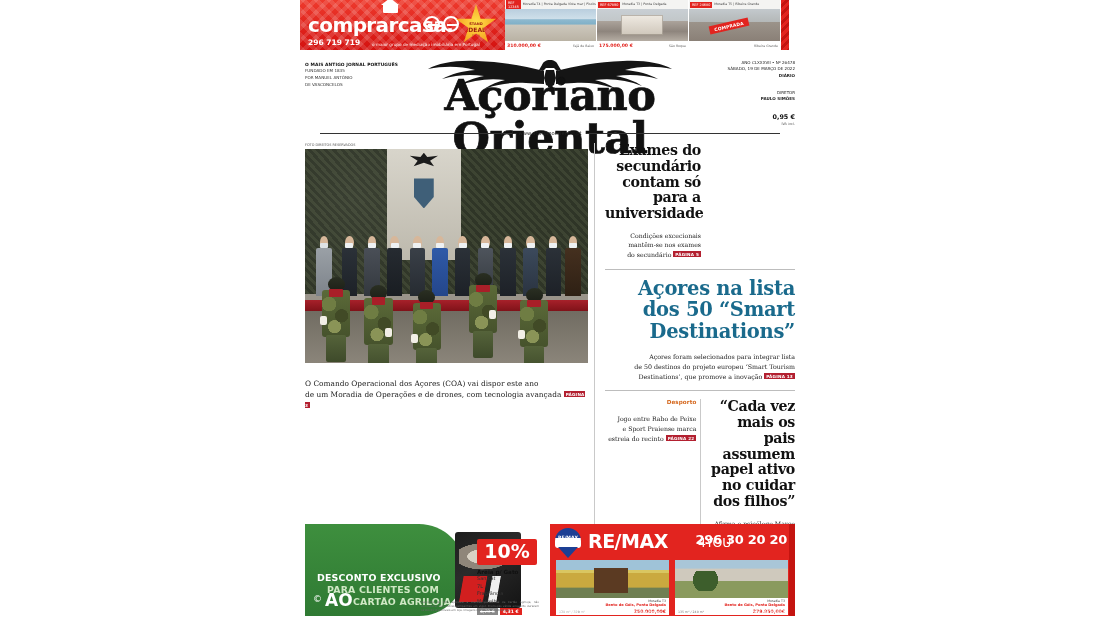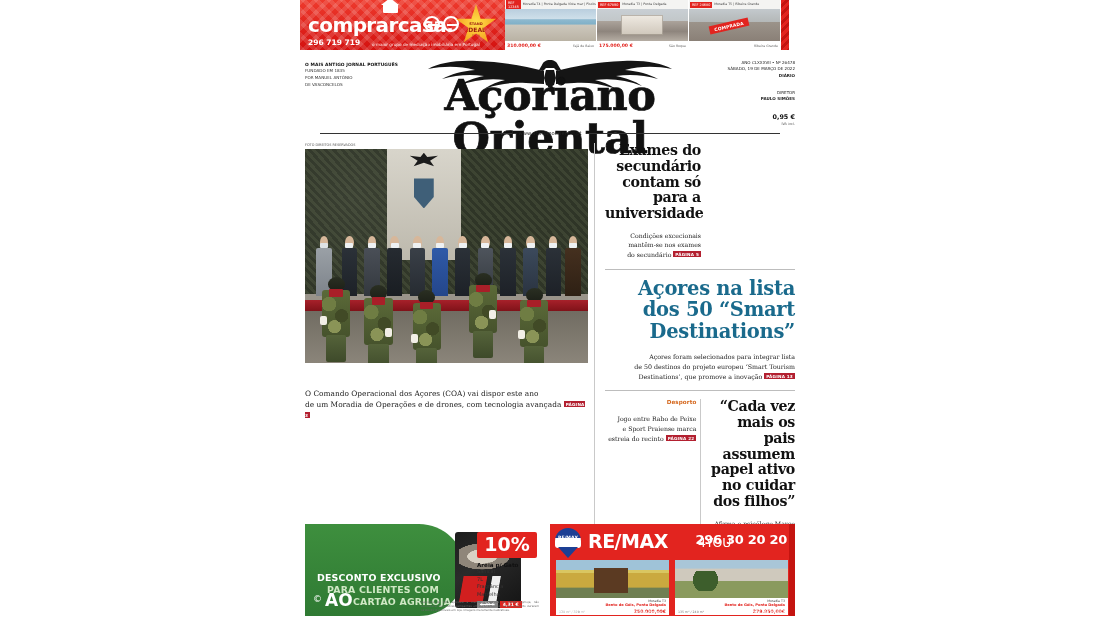--- a/index.html
+++ b/index.html
@@ -176,21 +176,21 @@
   .sold .scf { position:absolute; left:26%; top:14%; width:48%; height:9%; background:#a81f28; border-radius:1px;}
   .sold .shand { position:absolute; width:26%; height:10%; background:#f2efe6; border-radius:2px; }
 
   .main-head {
     font-family:"DejaVu Serif", serif; font-weight: bold;
     font-size: 29px; line-height: 1.07; color: #b32030;
     letter-spacing: -.5px; margin-top: 10px;
   }
   .main-sub {
     font-family:"DejaVu Serif", serif; font-size: 7.4px; line-height: 1.5;
-    color: #1a1a1a; margin-top: 25px;
+    color: #1a1a1a; margin-top: 15px;
   }
   .pg {
     font-family:"DejaVu Sans",sans-serif; font-size:4.2px; font-weight:bold;
     background:#b32030; color:#fff; padding:.5px 2px; vertical-align:1px; letter-spacing:.2px;
   }
 
   
   .two-up { display: flex; }
   .tu-a { width: 96px; }
   .tu-b { width: 99px; padding-left: 6px; border-left: 1px solid #c9c9c9; margin-left: 4px;}
@@ -245,21 +245,21 @@
   .agri-pack { position:absolute; left:150px; top:8px; width:66px; height:76px;
      background: linear-gradient(145deg,#1d1d1d 0%, #2b2b2b 40%, #141414 100%);
      border-radius: 3px; overflow:hidden; }
   .agri-pack:before { content:""; position:absolute; left:6%; top:14%; width:88%; height:40%;
      background: radial-gradient(ellipse at 40% 45%, #d9d2c5 0 30%, #8f867a 31% 55%, transparent 56%); }
   .agri-pack:after { content:""; position:absolute; left:-10%; bottom:8%; width:120%; height:34%;
      background: linear-gradient(100deg, transparent 0 18%, #d21f1f 19% 46%, transparent 47%),
                  linear-gradient(100deg, transparent 0 52%, #f0f0f0 53% 62%, transparent 63%); }
   .agri-badge { position:absolute; right:8px; top:8px; width:60px; }
   .agri-pct { background:#e2241f; color:#fff; font-family:"DejaVu Sans",sans-serif;
-     font-weight:bold; font-size:19px; text-align:center; padding:1px 0 3px; border-radius:2px;}
+     font-weight:bold; font-size:19px; text-align:center; padding:1px 0 3px; border-radius:2px;margin-top:7px;}
   .agri-pn { font-family:"DejaVu Sans",sans-serif; font-weight:bold; font-size:5.6px; color:#111; margin-top:4px;}
   .agri-pd { font-family:"DejaVu Sans",sans-serif; font-size:5px; color:#333; line-height:1.5;}
   .agri-price { display:flex; gap:2px; margin-top:3px; }
   .agri-old { background:#888; color:#fff; font-family:"DejaVu Sans",sans-serif; font-size:4.6px; padding:1px 3px; text-decoration: line-through;}
   .agri-new { background:#e2241f; color:#fff; font-family:"DejaVu Sans",sans-serif; font-weight:bold; font-size:4.6px; padding:1px 3px;}
   .agri-legal { position:absolute; right:6px; bottom:4px; width:118px;
      font-family:"DejaVu Sans",sans-serif; font-size:2.8px; color:#666; line-height:1.45; text-align:justify;}
 
   .remax { position:relative; width: 245px; height: 92px; background:#e2241f; overflow:hidden; }
   .rm-balloon { position:absolute; left:5px; top:4px; width:26px; height:30px; }

